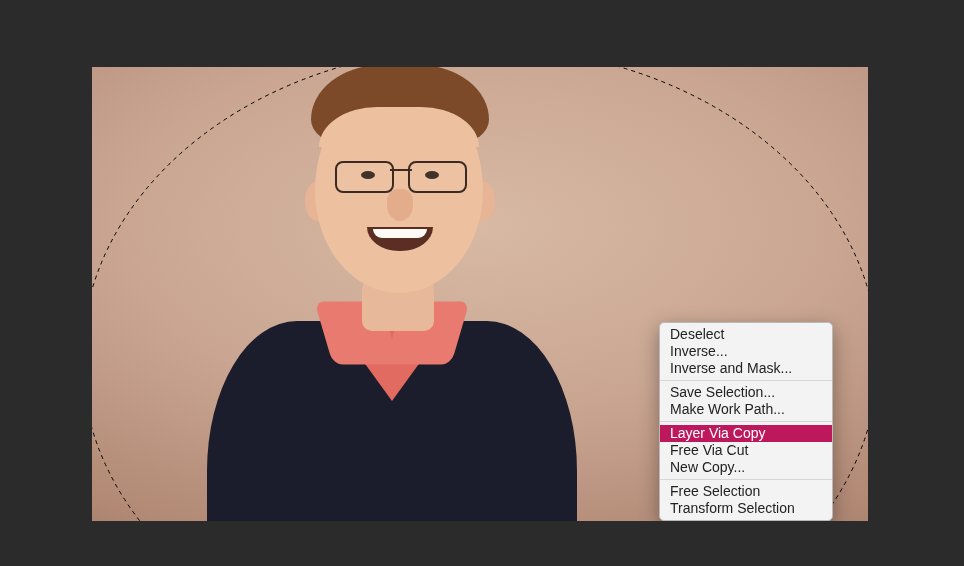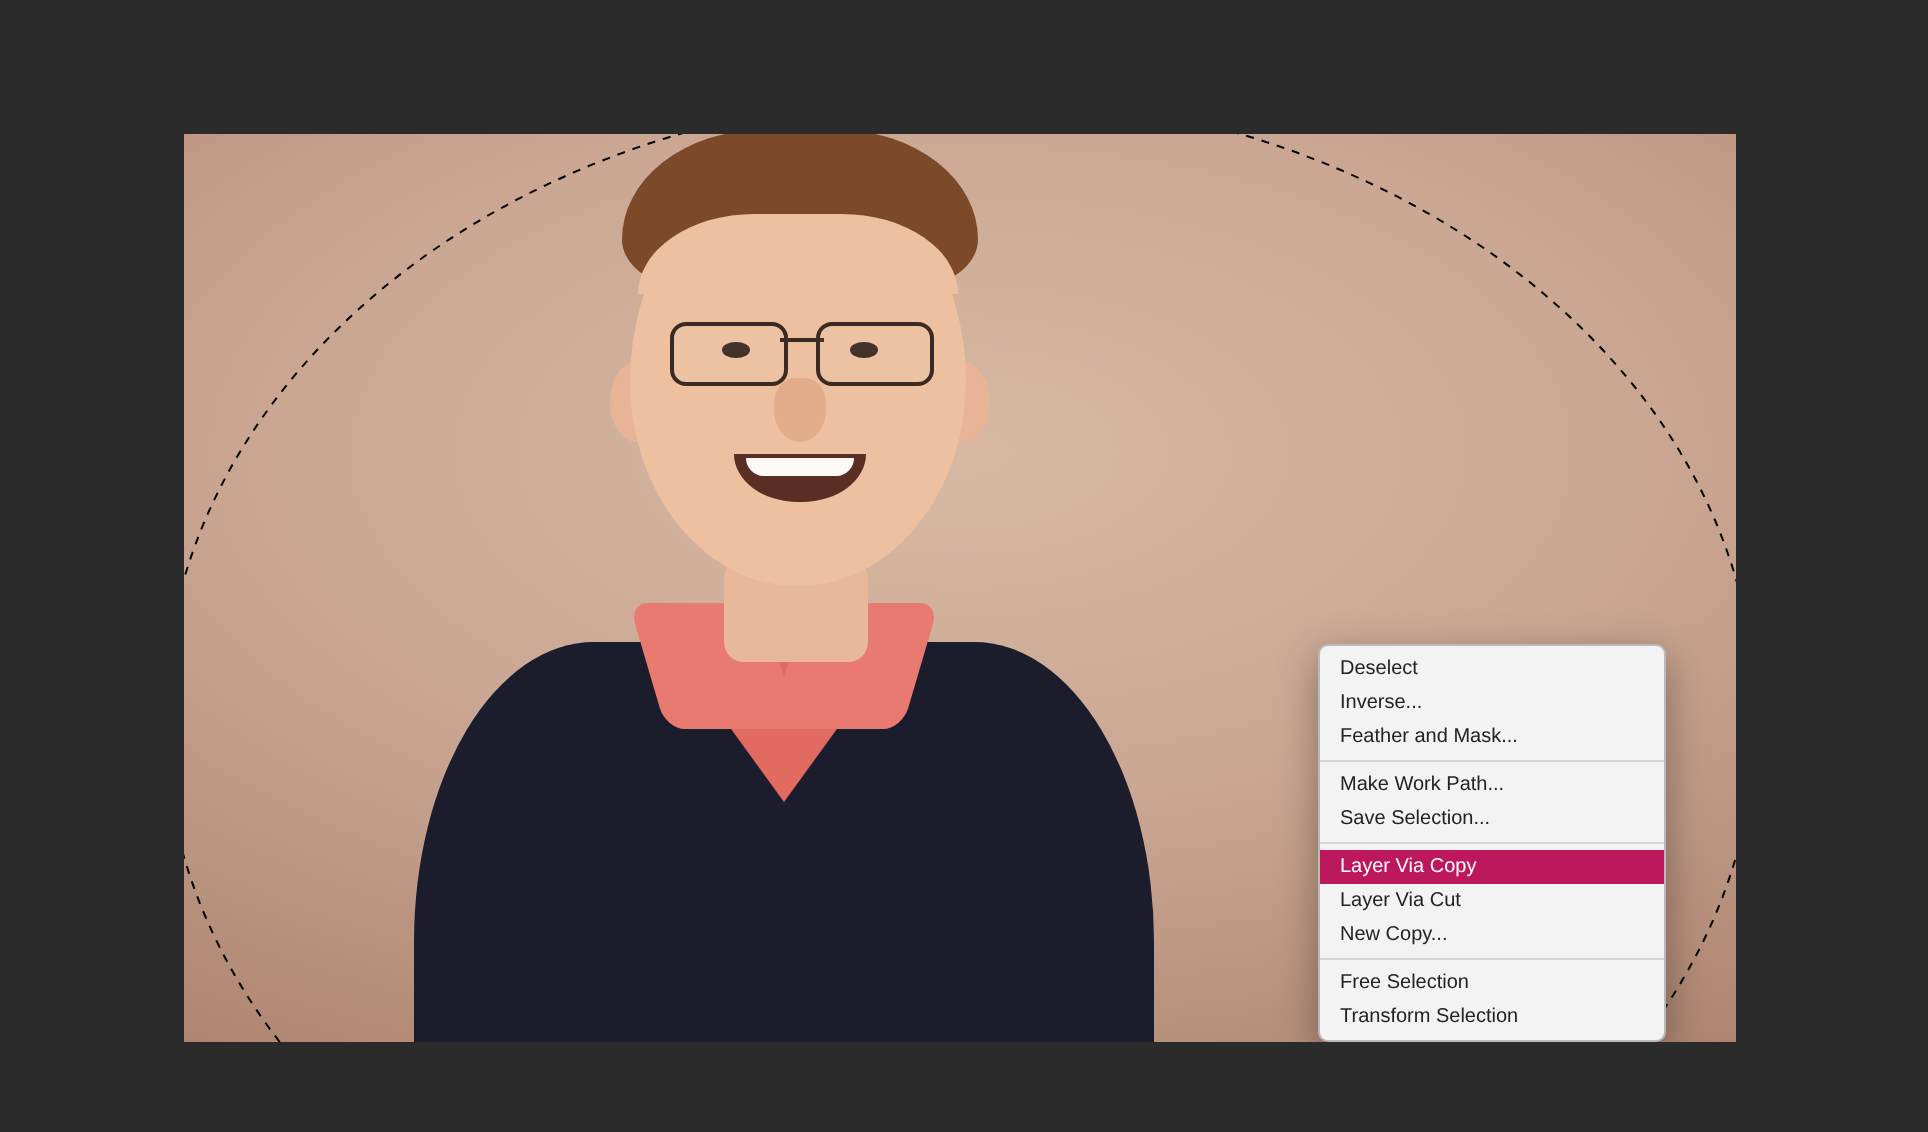--- a/index.html
+++ b/index.html
@@ -28,21 +28,21 @@
   .glasses{position:absolute;bottom:332px;left:128px;width:132px;height:28px}
   .lens{position:absolute;width:55px;height:28px;border:2px solid #3b2a22;border-radius:8px;background:rgba(255,255,255,0.04)}
   .lens-l{left:0}.lens-r{right:0}
   .bridge{position:absolute;left:55px;top:8px;width:22px;height:2px;background:#3b2a22}
 
   
   .selection{position:absolute;left:-18px;top:-28px;width:812px;height:640px;pointer-events:none}
   .selection ellipse{fill:none;stroke:#000;stroke-width:1;stroke-dasharray:4 4}
 
   
-  .ctx{position:absolute;left:567px;top:255px;width:172px;background:#f3f3f3;border:1px solid #b9b9b9;border-radius:5px;box-shadow:0 6px 20px rgba(0,0,0,.35);font-size:10px;color:#222;padding:3px 0}
+  .ctx{position:absolute;left:567px;top:255px;width:172px;background:#f3f3f3;border:1px solid #b9b9b9;border-radius:5px;box-shadow:0 6px 20px rgba(0,0,0,.35);font-size:14px;color:#222;padding:3px 0}
   .ctx .item{padding:2px 10px;line-height:13px;white-space:nowrap;cursor:default}
   .ctx .item[data-interactable="true"]:not(.hl){}
   .ctx .item.hl{background:#be185d;color:#fff}
   .ctx hr{border:none;border-top:1px solid #d6d6d6;margin:3px 0}
 </style>
 </head>
 <body>
 
 <div class="canvas-wrap" data-interactable="true">
 
@@ -69,25 +69,25 @@
     </div>
   </div>
 
   <svg class="selection" data-interactable="false" viewBox="0 0 812 640">
     <ellipse cx="406" cy="320" rx="398" ry="312"></ellipse>
   </svg>
 
   <div class="ctx" id="ctx" data-interactable="true">
       <div class="item" data-interactable="true">Deselect</div>
       <div class="item" data-interactable="true">Inverse...</div>
-      <div class="item" data-interactable="true">Feather and Mask...</div>
+      <div class="item" data-interactable="true">Inverse and Mask...</div>
       <hr>
+      <div class="item" data-interactable="true">Save Selection...</div>
       <div class="item" data-interactable="true">Make Work Path...</div>
-      <div class="item" data-interactable="true">Save Selection...</div>
       <hr>
       <div class="item hl" data-interactable="true">Layer Via Copy</div>
-      <div class="item" data-interactable="true">Layer Via Cut</div>
+      <div class="item" data-interactable="true">Free Via Cut</div>
       <div class="item" data-interactable="true">New Copy...</div>
       <hr>
       <div class="item" data-interactable="true">Free Selection</div>
       <div class="item" data-interactable="true">Transform Selection</div>
     </div>
 </div>
 
 </body></html>

